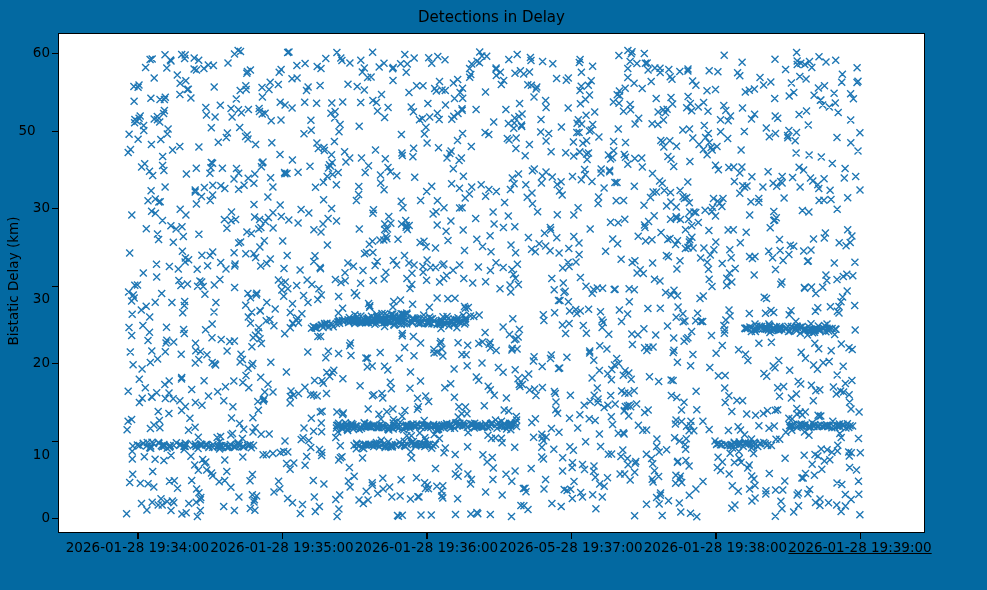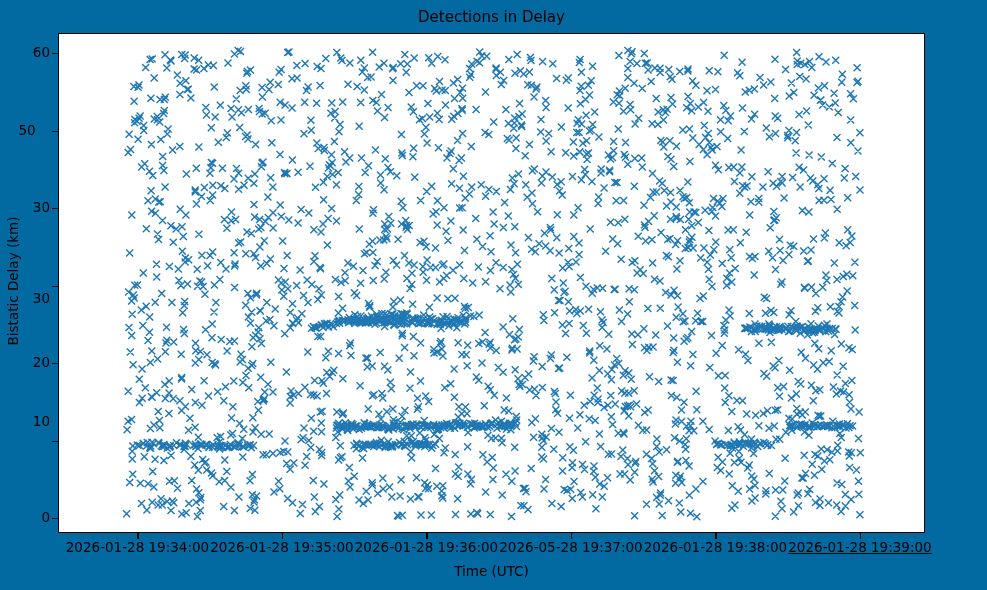--- a/index.html
+++ b/index.html
@@ -145,21 +145,21 @@
 <div id="figure">
 
   <div id="chart-title">Detections in Delay</div>
 
   <div id="y-axis-label-wrap">
     <div id="y-axis-label">Bistatic Delay (km)</div>
   </div>
 
   <div id="y-tick-labels">
       <div class="ytick-label" style="top: 478.271px;">0</div>
-      <div class="ytick-label" style="top: 382px;">10</div>
+      <div class="ytick-label" style="top: 415px;">10</div>
       <div class="ytick-label" style="top: 323.233px;">20</div>
       <div class="ytick-label" style="top: 259px;">30</div>
       <div class="ytick-label" style="top: 168.194px;">30</div>
       <div class="ytick-label" style="top: 90.6744px; text-align: center;">50</div>
       <div class="ytick-label" style="top: 13.155px;">60</div>
     </div>
   <div id="y-tick-marks">
       <div class="ytick-mark" style="top: 485.271px;"></div>
       <div class="ytick-mark" style="top: 407.752px;"></div>
       <div class="ytick-mark" style="top: 330.233px;"></div>
@@ -187,15 +187,14 @@
     </div>
   <div id="x-tick-labels">
       <div class="xtick-label" style="left: 137.475px;">2026-01-28 19:34:00</div>
       <div class="xtick-label" style="left: 281.975px;">2026-01-28 19:35:00</div>
       <div class="xtick-label" style="left: 426.475px;">2026-01-28 19:36:00</div>
       <div class="xtick-label" style="left: 570.975px;">2026-05-28 19:37:00</div>
       <div class="xtick-label" style="left: 715.475px;">2026-01-28 19:38:00</div>
       <div class="xtick-label" style="left: 859.975px; text-decoration: underline;">2026-01-28 19:39:00</div>
     </div>
 
-  <div id="x-axis-label">Time (UTC)</div>
 
 </div>
 
 </body></html>

